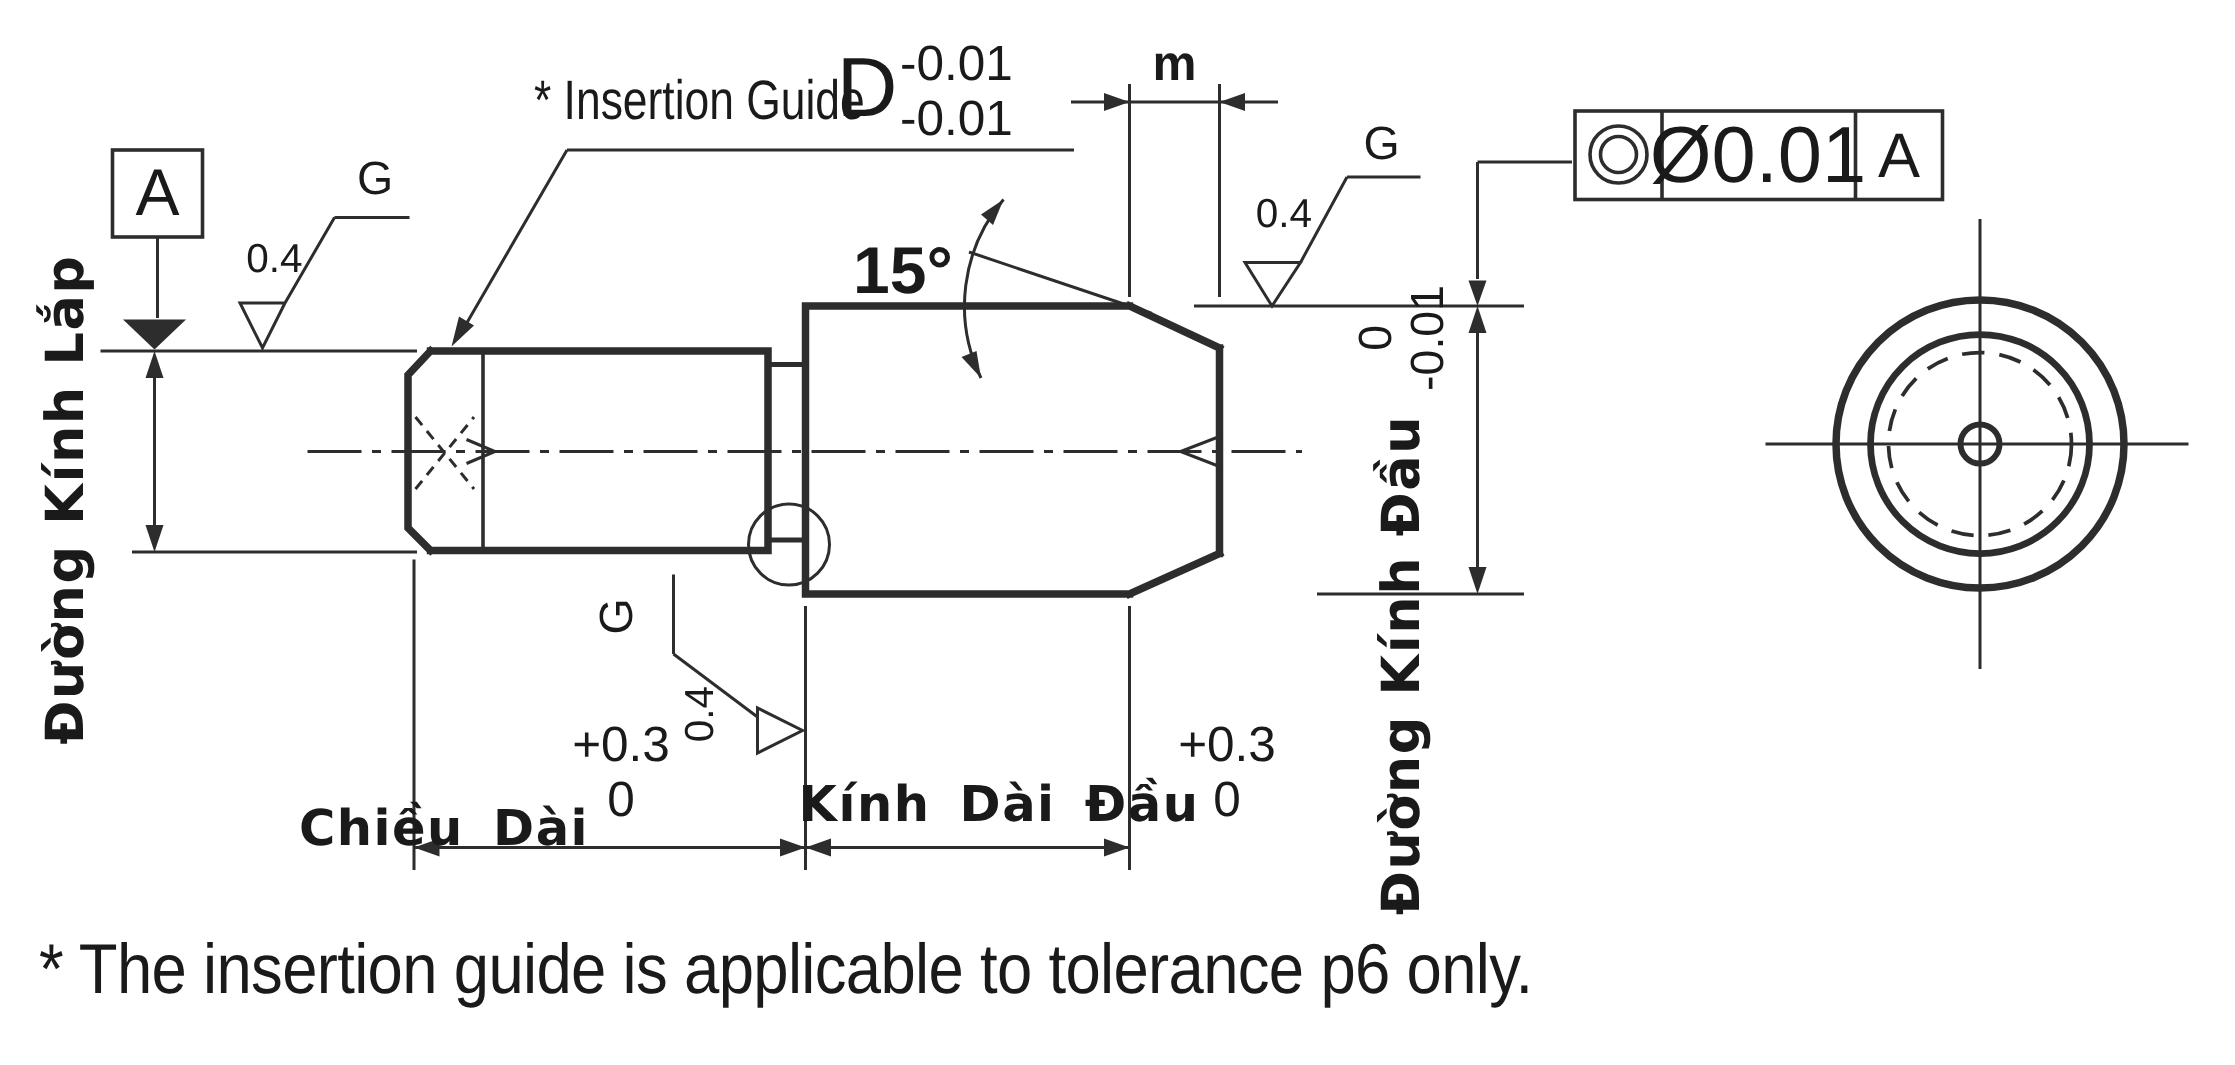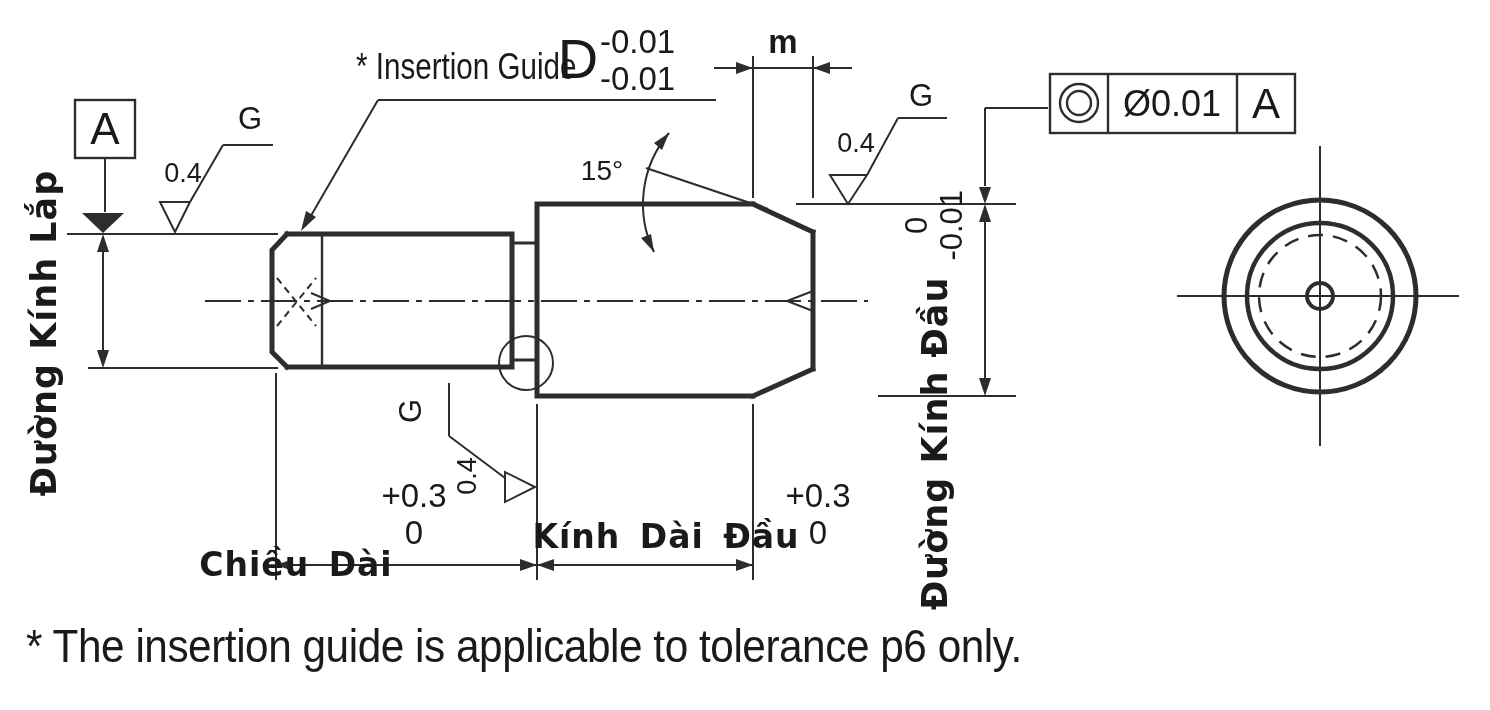--- a/index.html
+++ b/index.html
@@ -116,49 +116,49 @@
 
 <div class="abs ins-prefix num" style="left:356px;top:46px;">* Insertion Guide</div>
 <div class="abs ctr num" style="left:578px;top:58px;font-size:56px;">D</div>
 <div class="abs num frac" style="left:600px;top:24px;font-size:33px;align-items:flex-start;">
   <span>-0.01</span>
   <span>-0.01</span>
 </div>
 
 <div class="abs ctr num" style="left:783px;top:42px;font-size:33px;font-weight:700;">m</div>
 
-<div class="abs ctr num" style="left:602px;top:171px;font-size:28px;">15°</div>
+<div class="abs ctr num" style="left:602px;top:181px;font-size:44px;font-weight:bold;">15°</div>
 
 <div class="abs ctr num" style="left:105px;top:129px;font-size:44px;">A</div>
 
 <div class="abs ctr num" style="left:183px;top:173px;font-size:27px;">0.4</div>
 <div class="abs ctr num" style="left:250px;top:119px;font-size:31px;">G</div>
 
 <div class="abs ctr num" style="left:856px;top:143px;font-size:27px;">0.4</div>
 <div class="abs ctr num" style="left:921px;top:96px;font-size:31px;">G</div>
 
 <div class="abs rot num" style="left:467px;top:476px;font-size:27px;">0.4</div>
 <div class="abs rot num" style="left:411px;top:411px;font-size:31px;">G</div>
 
-<div class="abs ctr num" style="left:1172px;top:104px;font-size:36px;">Ø0.01</div>
+<div class="abs ctr num" style="left:1172px;top:104px;font-size:53px;">Ø0.01</div>
 <div class="abs ctr num" style="left:1266px;top:104px;font-size:42px;">A</div>
 
 <div class="abs rot vn" style="left:44px;top:333px;font-size:35px;">Đường Kính Lắp</div>
 
 <div class="abs rot" style="left:935px;top:400px;">
   <div class="rowgrp">
     <span class="vn" style="font-size:35px;">Đường Kính Đầu</span>
     <span class="frac num" style="font-size:31px;">
       <span>0</span>
       <span>-0.01</span>
     </span>
   </div>
 </div>
 
-<div class="abs ctr vn" style="left:296px;top:564px;font-size:33px;word-spacing:7px;">Chiều Dài</div>
+<div class="abs ctr vn" style="left:296px;top:552px;font-size:33px;word-spacing:7px;">Chiều Dài</div>
 <div class="abs ctr frac num" style="left:414px;top:515px;font-size:33px;">
   <span>+0.3</span>
   <span>0</span>
 </div>
 
 <div class="abs ctr vn" style="left:666px;top:536px;font-size:33px;word-spacing:7px;">Kính Dài Đầu</div>
 <div class="abs ctr frac num" style="left:818px;top:515px;font-size:33px;">
   <span>+0.3</span>
   <span>0</span>
 </div>

